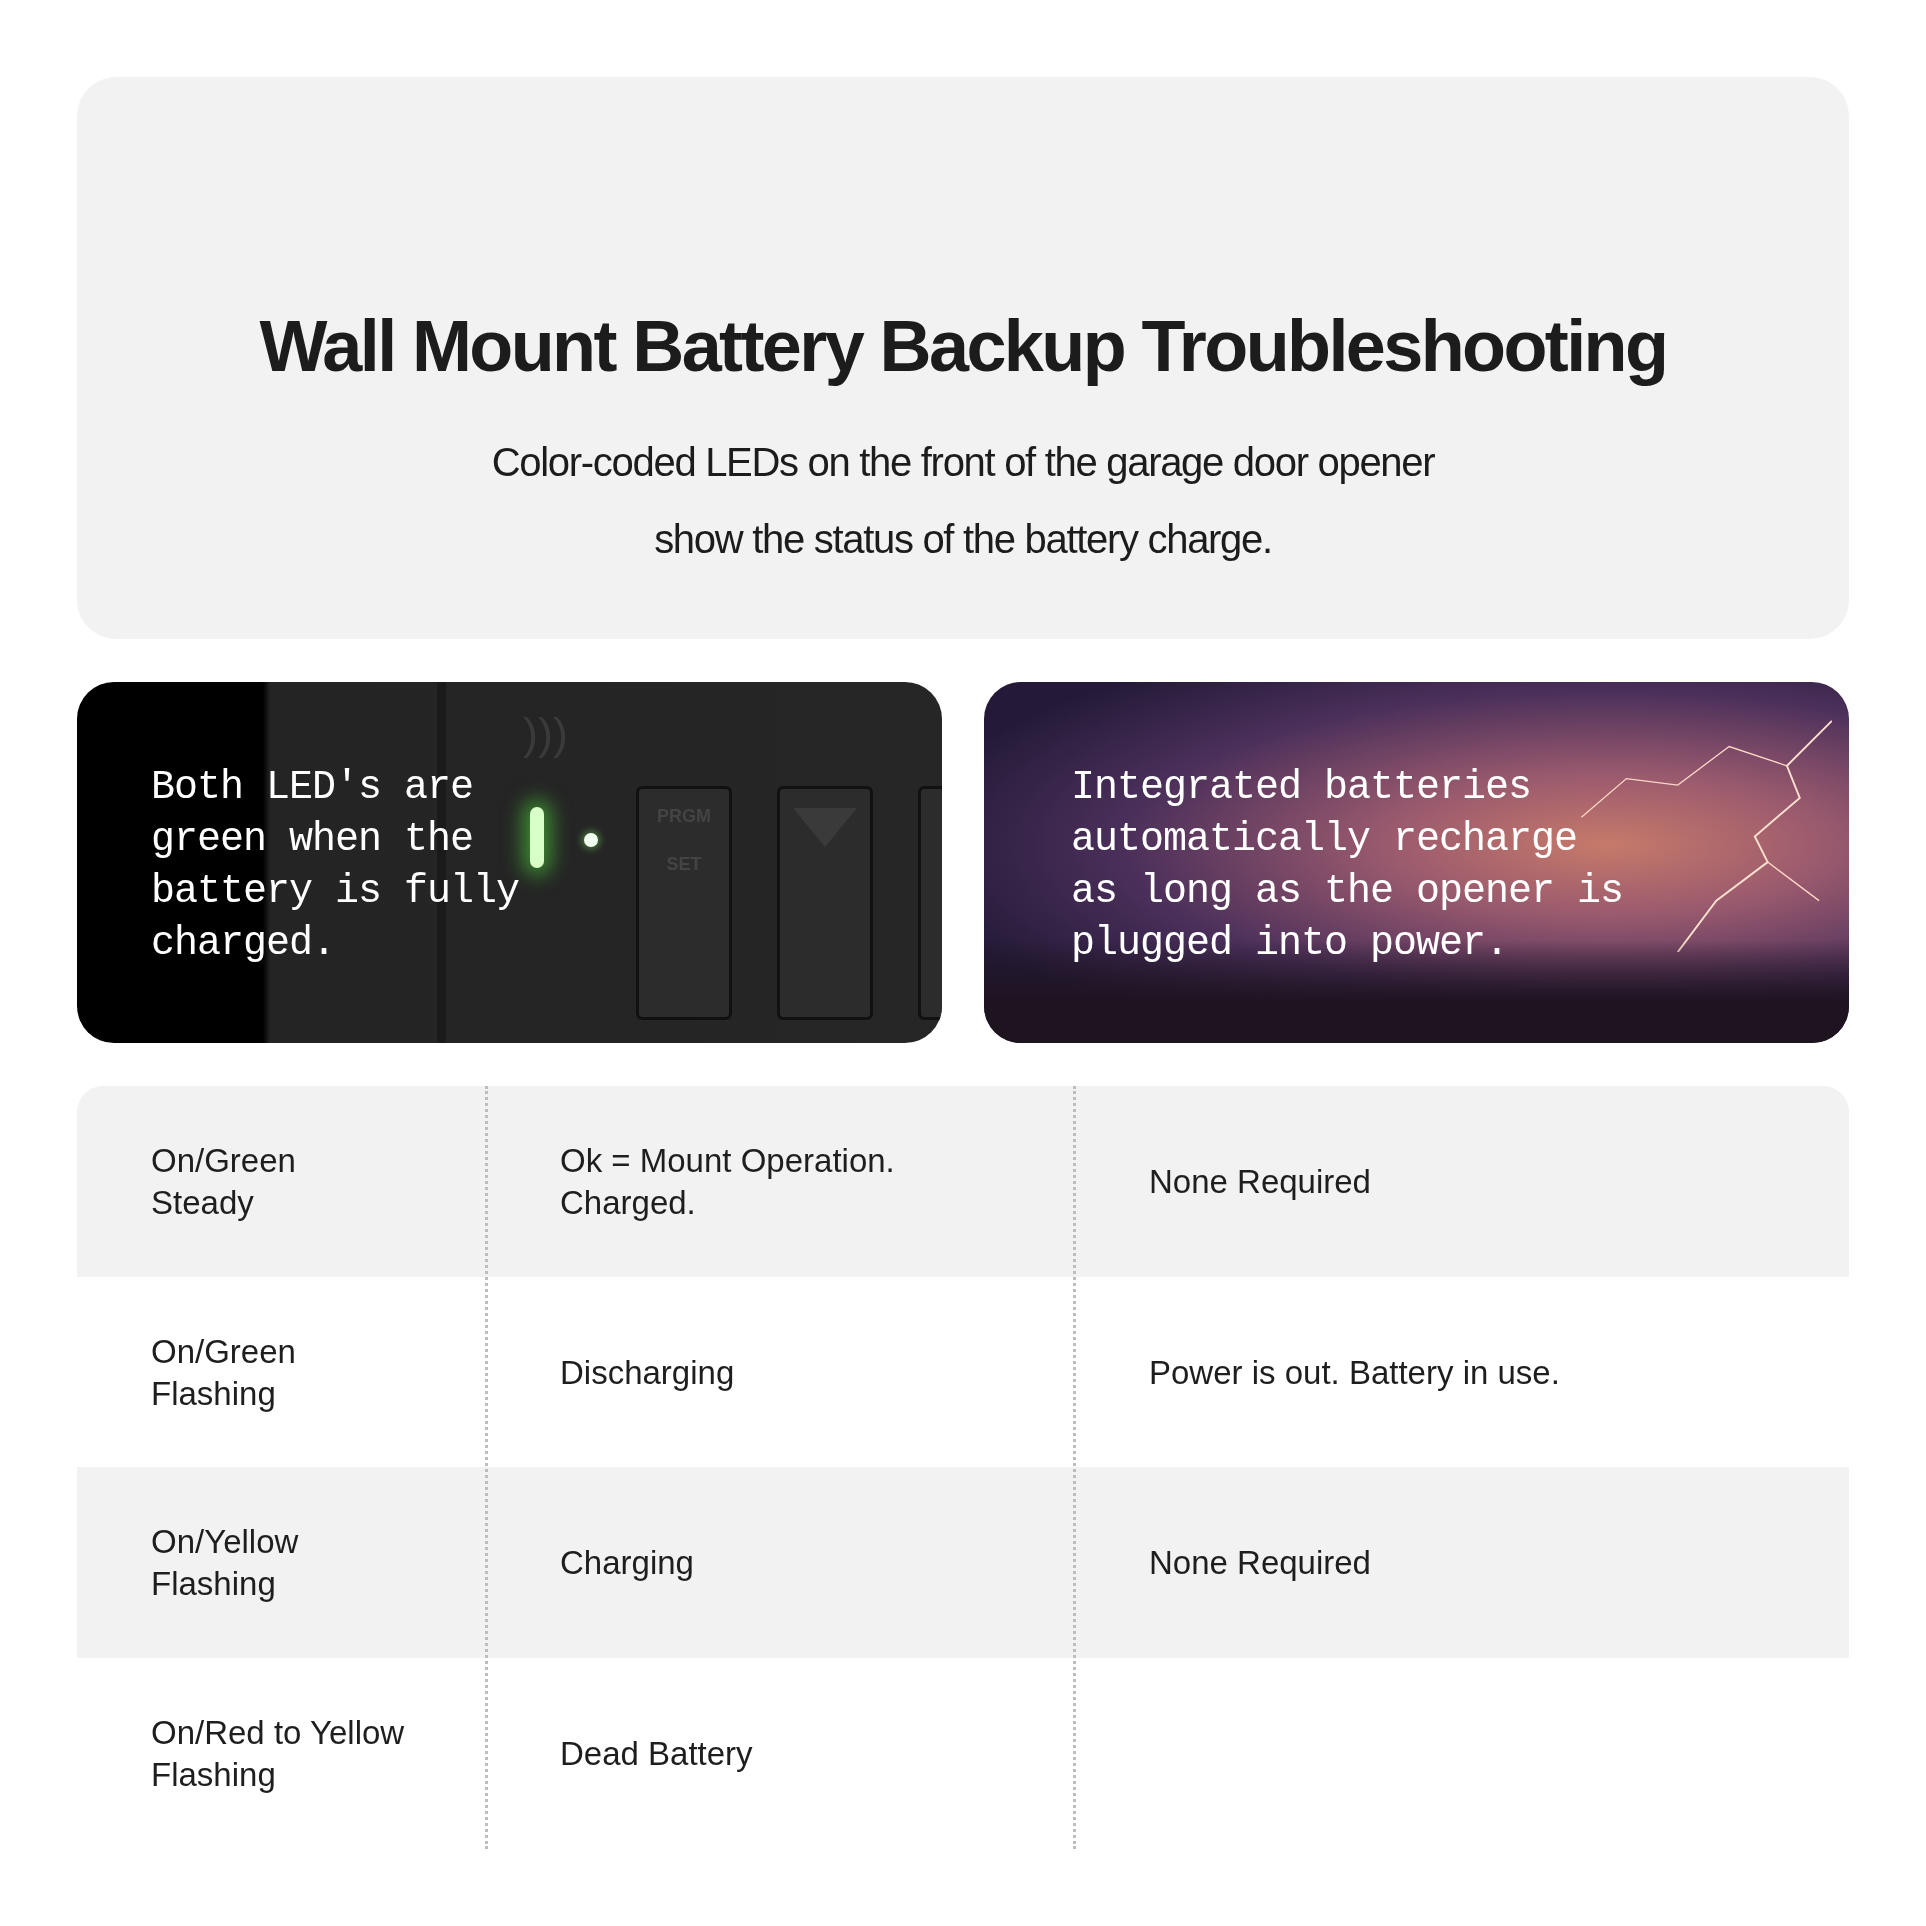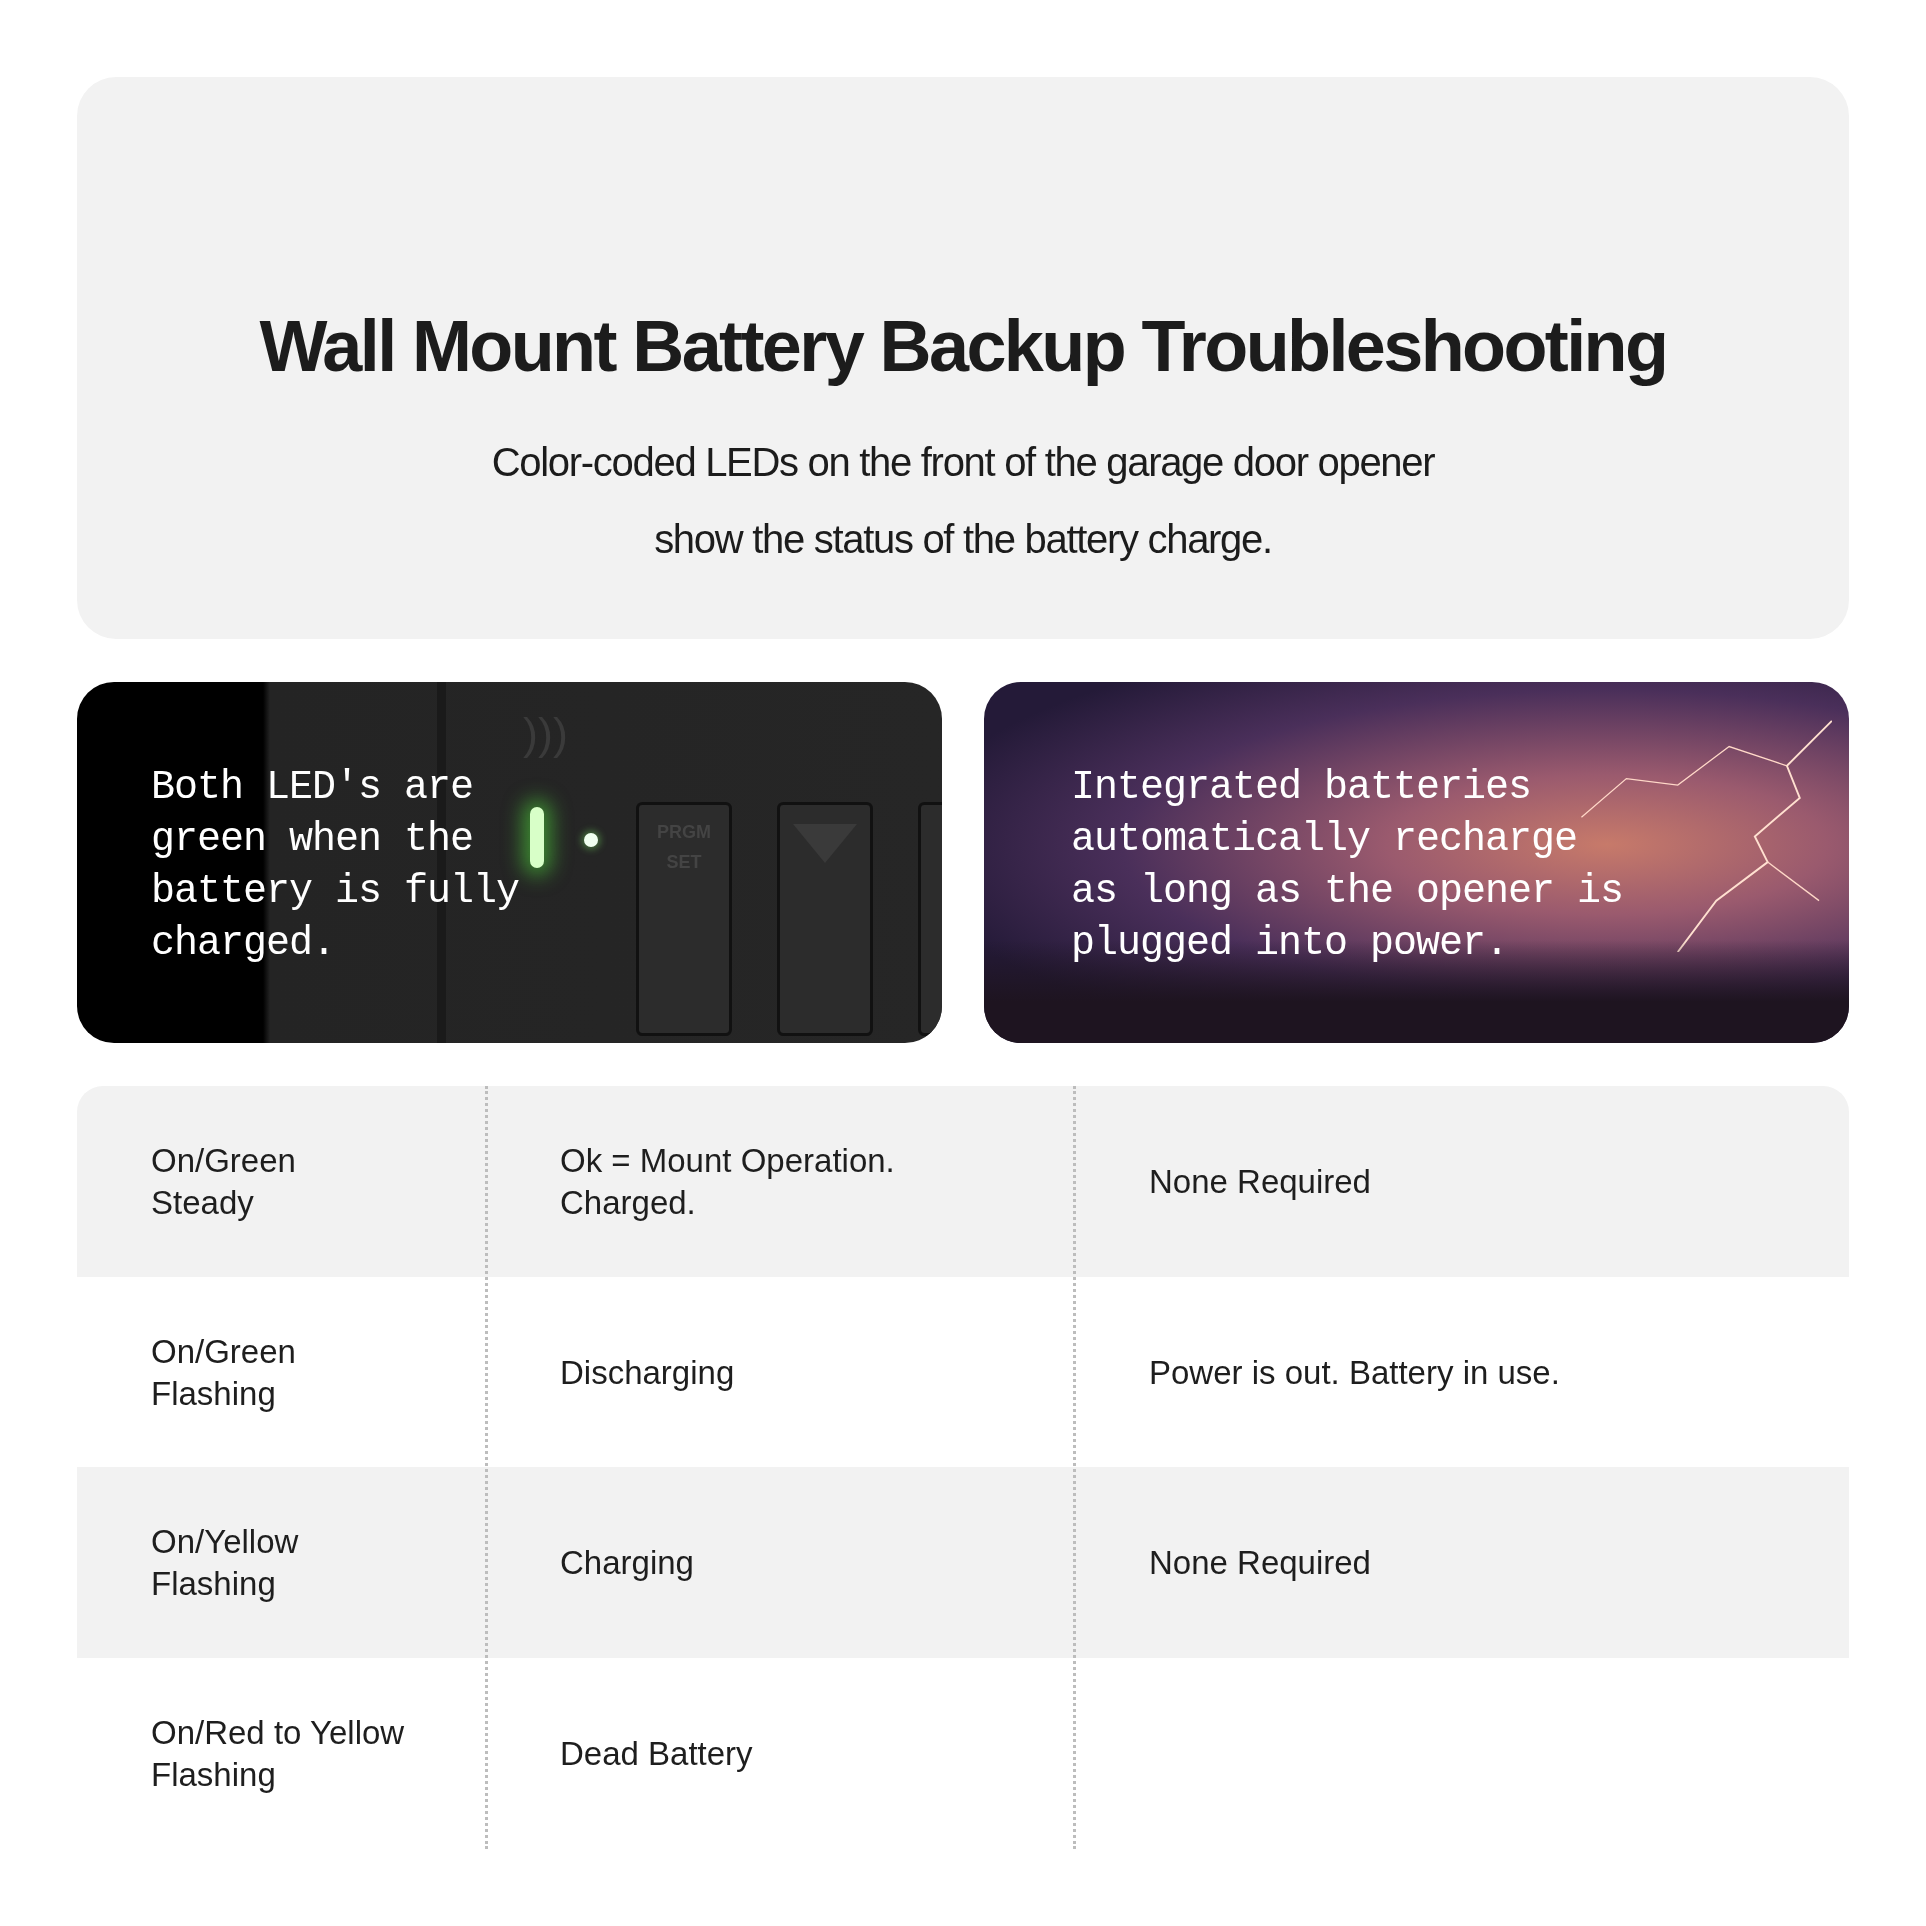--- a/index.html
+++ b/index.html
@@ -9,21 +9,21 @@
   .hero p{position:absolute;left:0;right:0;top:347px;margin:0;font-size:40px;line-height:77px;letter-spacing:-1.3px;color:#1c1c1c;}
   .card{position:absolute;top:682px;width:865px;height:361px;border-radius:37px;overflow:hidden;}
   .card.left{left:77px;background:linear-gradient(90deg,#000 0,#000 186px,#242424 193px,#262626 865px);}
   .card.right{left:984px;background:radial-gradient(ellipse at 72% 45%,#c77a6a 0,#9a5a6e 25%,#4a2f5a 55%,#241a38 80%);}
   .card .txt{position:absolute;left:74px;top:80px;font-size:40px;line-height:52px;color:#fff;letter-spacing:-1px;font-family:Liberation Mono, monospace;}
   .card.right .txt{left:87px;}
   .panel-seam{position:absolute;left:360px;top:0;width:9px;height:361px;background:#1a1a1a;}
   .led{position:absolute;left:453px;top:125px;width:14px;height:61px;border-radius:7px;background:#d8ffc8;box-shadow:0 0 19px 7.7px rgba(80,220,60,.55);}
   .dot{position:absolute;left:507px;top:151px;width:14px;height:14px;border-radius:50%;background:#f0fff0;box-shadow:0 0 7.7px 2.6px rgba(120,230,100,.4);}
   .wifi{position:absolute;left:446px;top:26px;font-size:45px;color:#3a3a3a;}
-  .btn{position:absolute;top:120px;width:90px;height:228px;border:3.9px solid #111;border-radius:6.4px;background:#2c2c2c;}
+  .btn{position:absolute;top:104px;width:90px;height:228px;border:3.9px solid #111;border-radius:6.4px;background:#2c2c2c;}
   .btn span{display:block;text-align:center;color:#444;font-weight:700;font-size:18px;margin-top:13px;line-height:29.5px;}
   .tri{position:absolute;left:13px;top:19px;width:0;height:0;border-left:32px solid transparent;border-right:32px solid transparent;border-top:39px solid #3a3a3a;}
   .houses{position:absolute;left:0;right:0;bottom:0;height:103px;background:linear-gradient(180deg,rgba(30,20,30,0) 0,#1e1420 60%);}
   .lightning{position:absolute;top:26px;left:501px;width:347px;height:244px;}
   .table{position:absolute;left:77px;top:1086px;width:1772px;height:763px;}
   .row{position:absolute;left:0;width:1772px;height:191px;}
   .row.shade{background:#f2f2f2;}
   .row.first{border-radius:26px 26px 0 0;}
   .cell{position:absolute;top:0;height:191px;display:flex;align-items:center;font-size:33px;line-height:42px;color:#1e1e1e;}
   .c1{left:74px;width:321px;}
@@ -42,21 +42,21 @@
   </p>
 </section>
 
 <div class="card left">
   <div class="panel-seam"></div>
   <div class="wifi">)))</div>
   <div class="led"></div>
   <div class="dot"></div>
   <div class="btn" style="left:559px">
     <span>PRGM</span>
-    <span style="margin-top:0">SET</span>
+    <span style="margin-top:18px">SET</span>
   </div>
   <div class="btn" style="left:700px">
     <div class="tri"></div>
   </div>
   <div class="btn" style="left:841px"></div>
   <div class="txt">
     <div>Both LED's are</div>
     <div>green when the</div>
     <div>battery is fully</div>
     <div>charged.</div>

